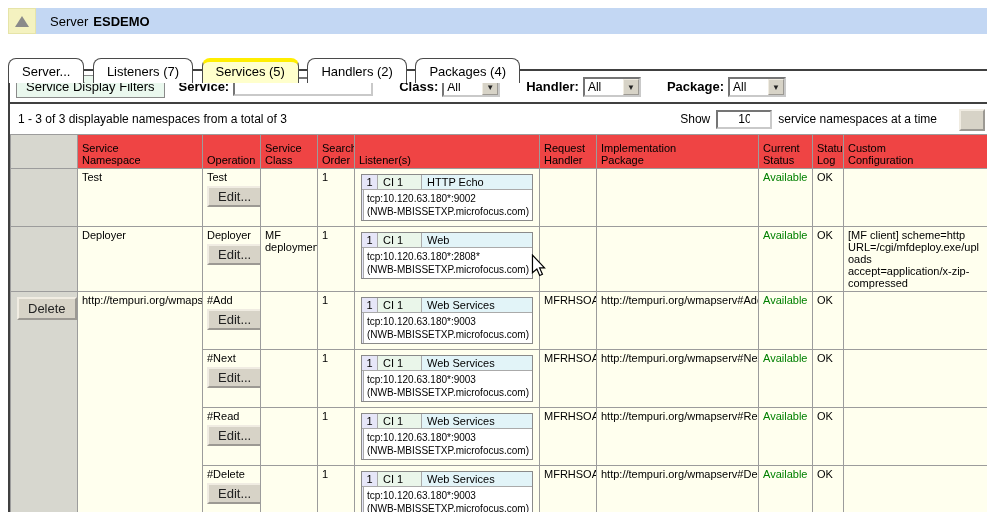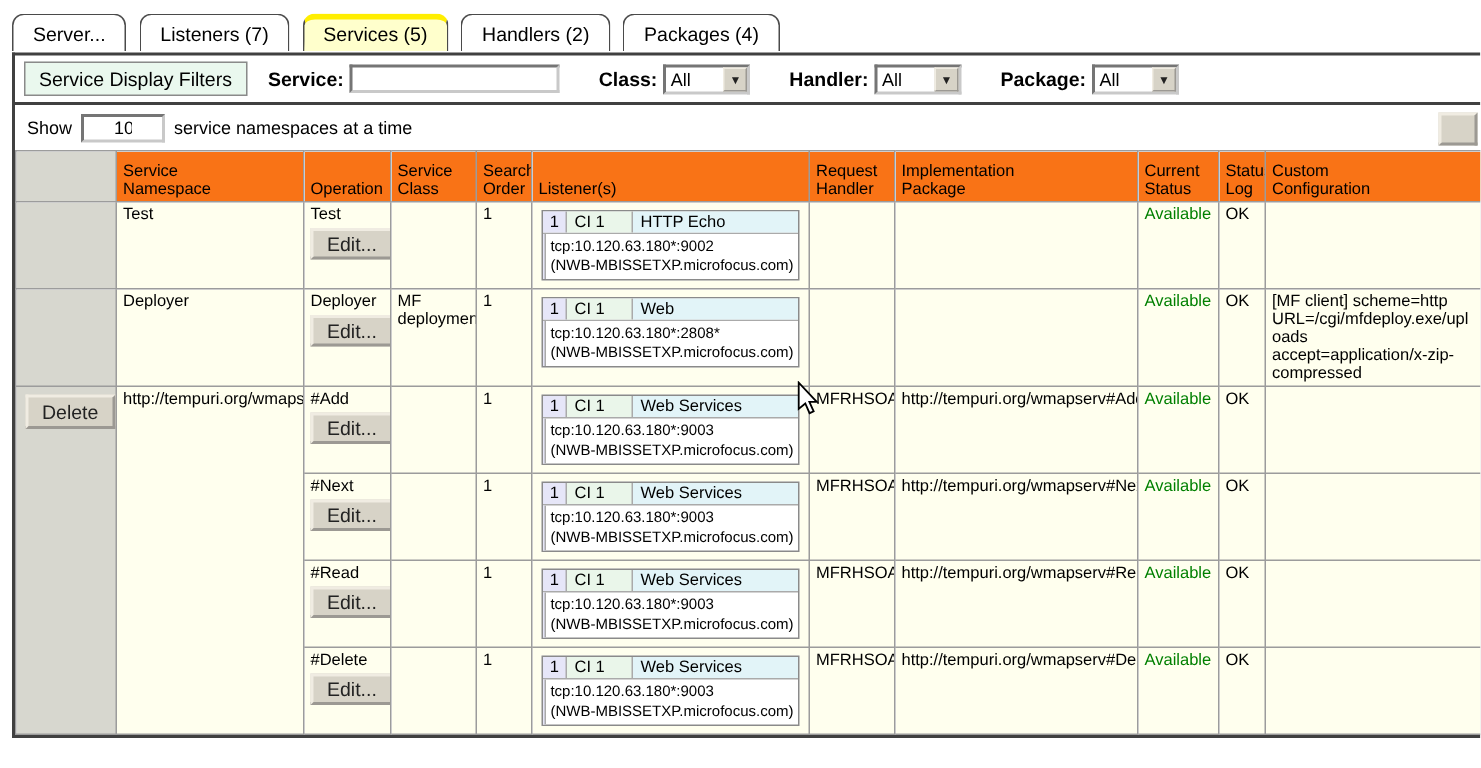--- a/index.html
+++ b/index.html
@@ -9,21 +9,21 @@
 
   
   .top-bar { display:flex; margin:8px 0 0 8px; width:calc(100% - 8px); height:26px; }
   .collapse-box { width:28px; height:26px; background:#f4f2c0; border:1px solid #e6e4a8; display:flex; align-items:center; justify-content:center; }
   .tri { width:0; height:0; border-left:7px solid transparent; border-right:7px solid transparent; border-bottom:11px solid #8a8a8a; }
   .title-bar { flex:1; background:#c3d7f3; display:flex; align-items:center; padding-left:14px; font-size:13px; }
   .title-bar b { margin-left:5px; }
 
   
   .tab-row { margin:8px 0 0 8px; height:27px; position:relative; z-index:2; }
-  .tab { display:inline-block; border:1px solid #4a4a4a; border-bottom:none; border-radius:8px 8px 0 0; background:#fff; padding:5px 13px 4px 13px; margin-right:4px; font-size:13px; cursor:default; position:relative; top:1px; }
+  .tab { display:inline-block; border:1px solid #4a4a4a; border-bottom:none; border-radius:8px 8px 0 0; background:#fff; padding:5px 13px 4px 13px; margin-right:4px; font-size:13px; cursor:default; position:relative; top:16px; }
   .tab.active { background:#ffffcc; border-top:4px solid #ffee00; padding-top:2px; }
 
   
   .content { margin-left:8px; width:calc(100% - 8px); border:2px solid #404040; border-right:none; background:#fff; position:relative; z-index:1; }
 
   
   .filter-bar { display:flex; align-items:center; padding:4px 6px; border-bottom:2px solid #404040; height:33px; }
   .filter-title { border:1px solid #8a8a8a; background:#eaf8ee; padding:3px 9px; font-size:13px; }
   .flabel { font-weight:bold; font-size:13px; }
   .flabel.l1 { margin-left:14px; } .flabel.lsp { margin-left:26px; }
@@ -36,21 +36,21 @@
   
   .info-row { display:flex; align-items:center; padding:5px 8px; height:30px; font-size:12px; position:relative; }
   .info-left { flex:1; }
   .info-right { display:flex; align-items:center; margin-right:42px; }
   .show-in { width:56px; margin:0 6px; }
   .partial-btn { position:absolute; right:2px; top:5px; width:26px; height:22px; background:#d7d3c7; border:2px outset #f0ece2; }
 
   
   table.grid { border-collapse:collapse; table-layout:fixed; width:977px; }
   .grid th, .grid td { border:1px solid #9c9c9c; padding:2px 4px; vertical-align:top; overflow:hidden; }
-  .grid th { background:#f97316; font-weight:normal; font-size:11px; text-align:left; vertical-align:bottom; white-space:pre-line; }
+  .grid th { background:#ef4444; font-weight:normal; font-size:11px; text-align:left; vertical-align:bottom; white-space:pre-line; }
   .grid td { background:#ffffee; font-size:11px; }
   td.gray, th.gray { background:#d7d7cf; }
   tr.hdr { height:34px; }
   tr.r0 { height:52px; } tr.r1 { height:53px; }
   tr.r2, tr.r3, tr.r4, tr.r5 { height:50px; }
   .url { font-size:10.5px; white-space:nowrap; }
   .custom-cell { font-size:10.5px; white-space:pre-line; word-wrap:break-word;margin-top:34px; }
   .status-avail { color:#008000; }
 
   
@@ -69,20 +69,29 @@
   .l-addr { flex:1; padding:2px 3px; font-size:10px; line-height:1.3; white-space:nowrap; }
 
   
   .cursor { position:absolute; left:531px; top:254px; z-index:50; pointer-events:none; }
 </style>
 </head>
 <body>
 
 <div id="page">
 
+  <div class="top-bar">
+    <div class="collapse-box">
+      <span class="tri"></span>
+    </div>
+    <div class="title-bar">
+      <span>Server</span>
+      <b>ESDEMO</b>
+    </div>
+  </div>
 
   <div class="tab-row">
     <span class="tab">Server...</span>
     <span class="tab">Listeners (7)</span>
     <span class="tab active">Services (5)</span>
     <span class="tab">Handlers (2)</span>
     <span class="tab">Packages (4)</span>
   </div>
 
   <div class="content">
@@ -102,20 +111,21 @@
         <span class="dd-btn">▼</span>
       </span>
       <span class="flabel lsp">Package:</span>
       <span class="dd">
         <span class="dd-val">All</span>
         <span class="dd-btn">▼</span>
       </span>
     </div>
 
     <div class="info-row">
+      <span class="info-left">1 - 3 of 3 displayable namespaces from a total of 3</span>
       <span class="info-right">
         <span>Show</span>
         <input class="txtin show-in" type="text" value="10" style="">
         <span>service namespaces at a time</span>
       </span>
       <span class="partial-btn"></span>
     </div>
 
     <table class="grid">
       <colgroup>

